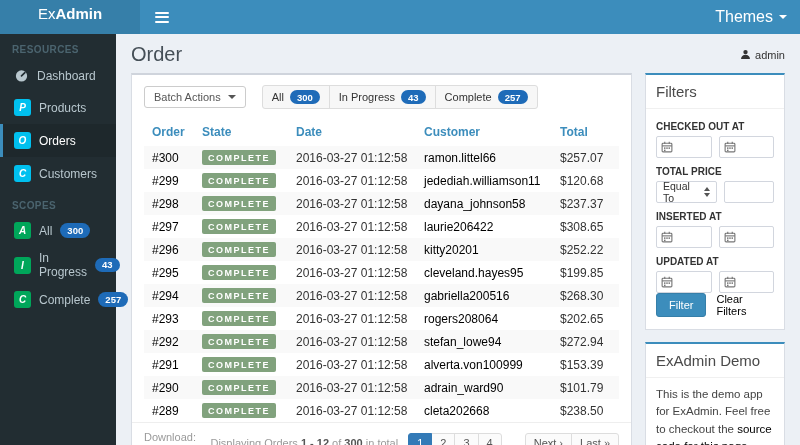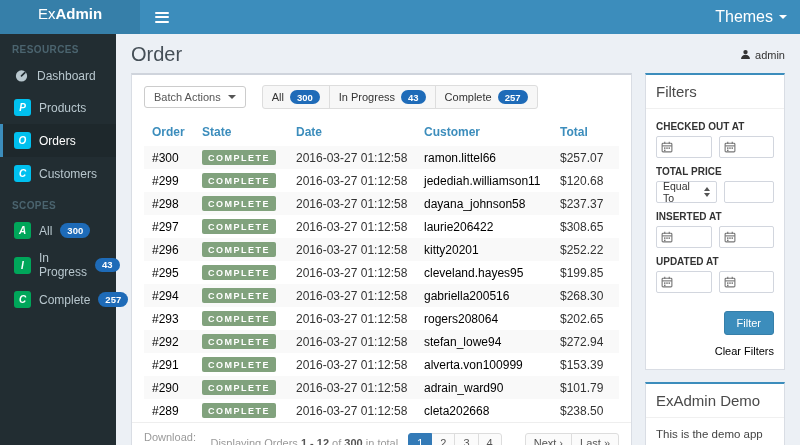--- a/index.html
+++ b/index.html
@@ -69,21 +69,21 @@
   .panel-body { padding:4px 10px 12px; }
   .f-label { font-size:10px; font-weight:bold; color:#333; margin:8px 0 4px; }
   .f-row { display:flex; gap:7px; }
   .ig { flex:1; display:flex; align-items:center; gap:4px; border:1px solid #d2d6de; background:#fff; height:22px; padding:0 4px; border-radius:2px; min-width:0; }
   .ig input { border:0; width:100%; font-size:10px; outline:none; min-width:0; font-family:inherit; }
   .sel { flex:1.15; display:flex; align-items:center; justify-content:space-between; border:1px solid #d2d6de; background:#fff; height:22px; padding:0 6px; font-size:10.5px; color:#333; border-radius:2px; cursor:pointer; }
   .dc { display:flex; flex-direction:column; gap:2px; }
   .dc i { width:0; height:0; border-left:3.5px solid transparent; border-right:3.5px solid transparent; display:block; }
   .dc .up { border-bottom:4px solid #555; }
   .dc .down { border-top:4px solid #555; }
-  .f-actions { margin-top:18px; display:flex; align-items:flex-end; gap:10px;flex-direction:column; }
+  .f-actions { display:flex; align-items:center; gap:10px; }
   .btn-primary { background:#3c8dbc; border:1px solid #367fa9; color:#fff; font-size:11px; padding:5px 12px; border-radius:3px; cursor:pointer; font-family:inherit; }
   .clear-link { font-size:11px; }
   .panel-text { padding:8px 10px 10px; font-size:11.5px; color:#444; line-height:1.5; }
 </style>
 </head>
 <body>
 
 <div class="topbar">
   <div class="logo"><span>Ex</span><b>Admin</b></div>
   <div class="navbar">

